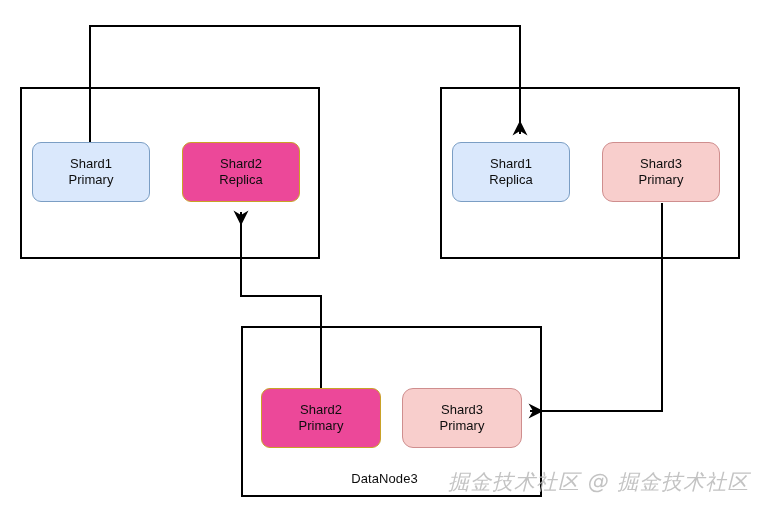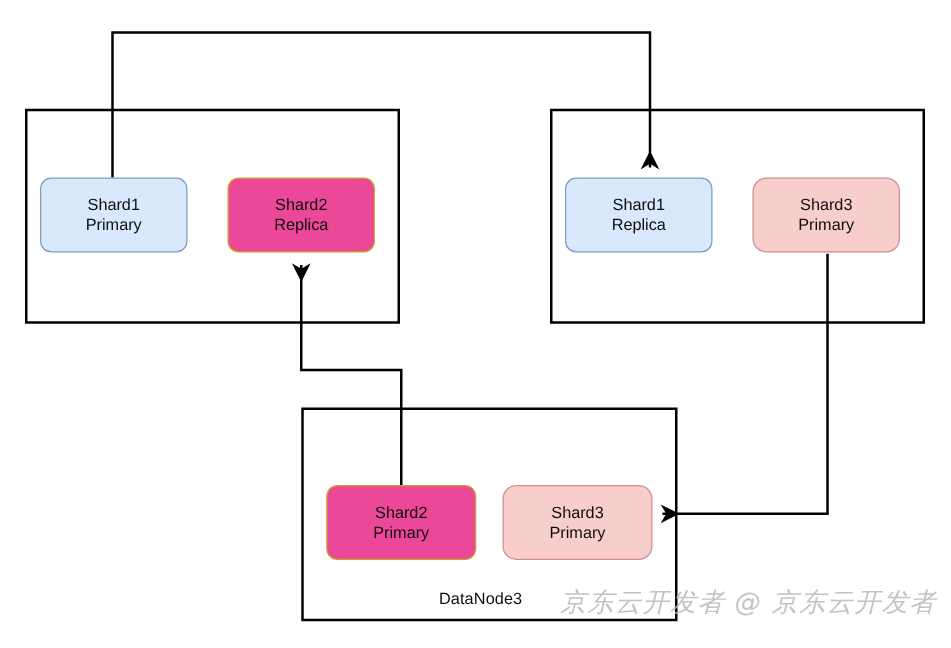--- a/index.html
+++ b/index.html
@@ -141,15 +141,15 @@
   <div class="shard orange" style="left:261px; top:388px; width:120px; height:60px;">
     <span>Shard2</span>
     <span>Primary</span>
   </div>
 
   <div class="shard red" style="left:402px; top:388px; width:120px; height:60px;">
     <span>Shard3</span>
     <span>Primary</span>
   </div>
 
-  <div class="watermark">京东云开发者 @ 京东云开发者</div>
+  <div class="watermark">掘金技术社区 @ 掘金技术社区</div>
 
 </div>
 
 </body></html>

